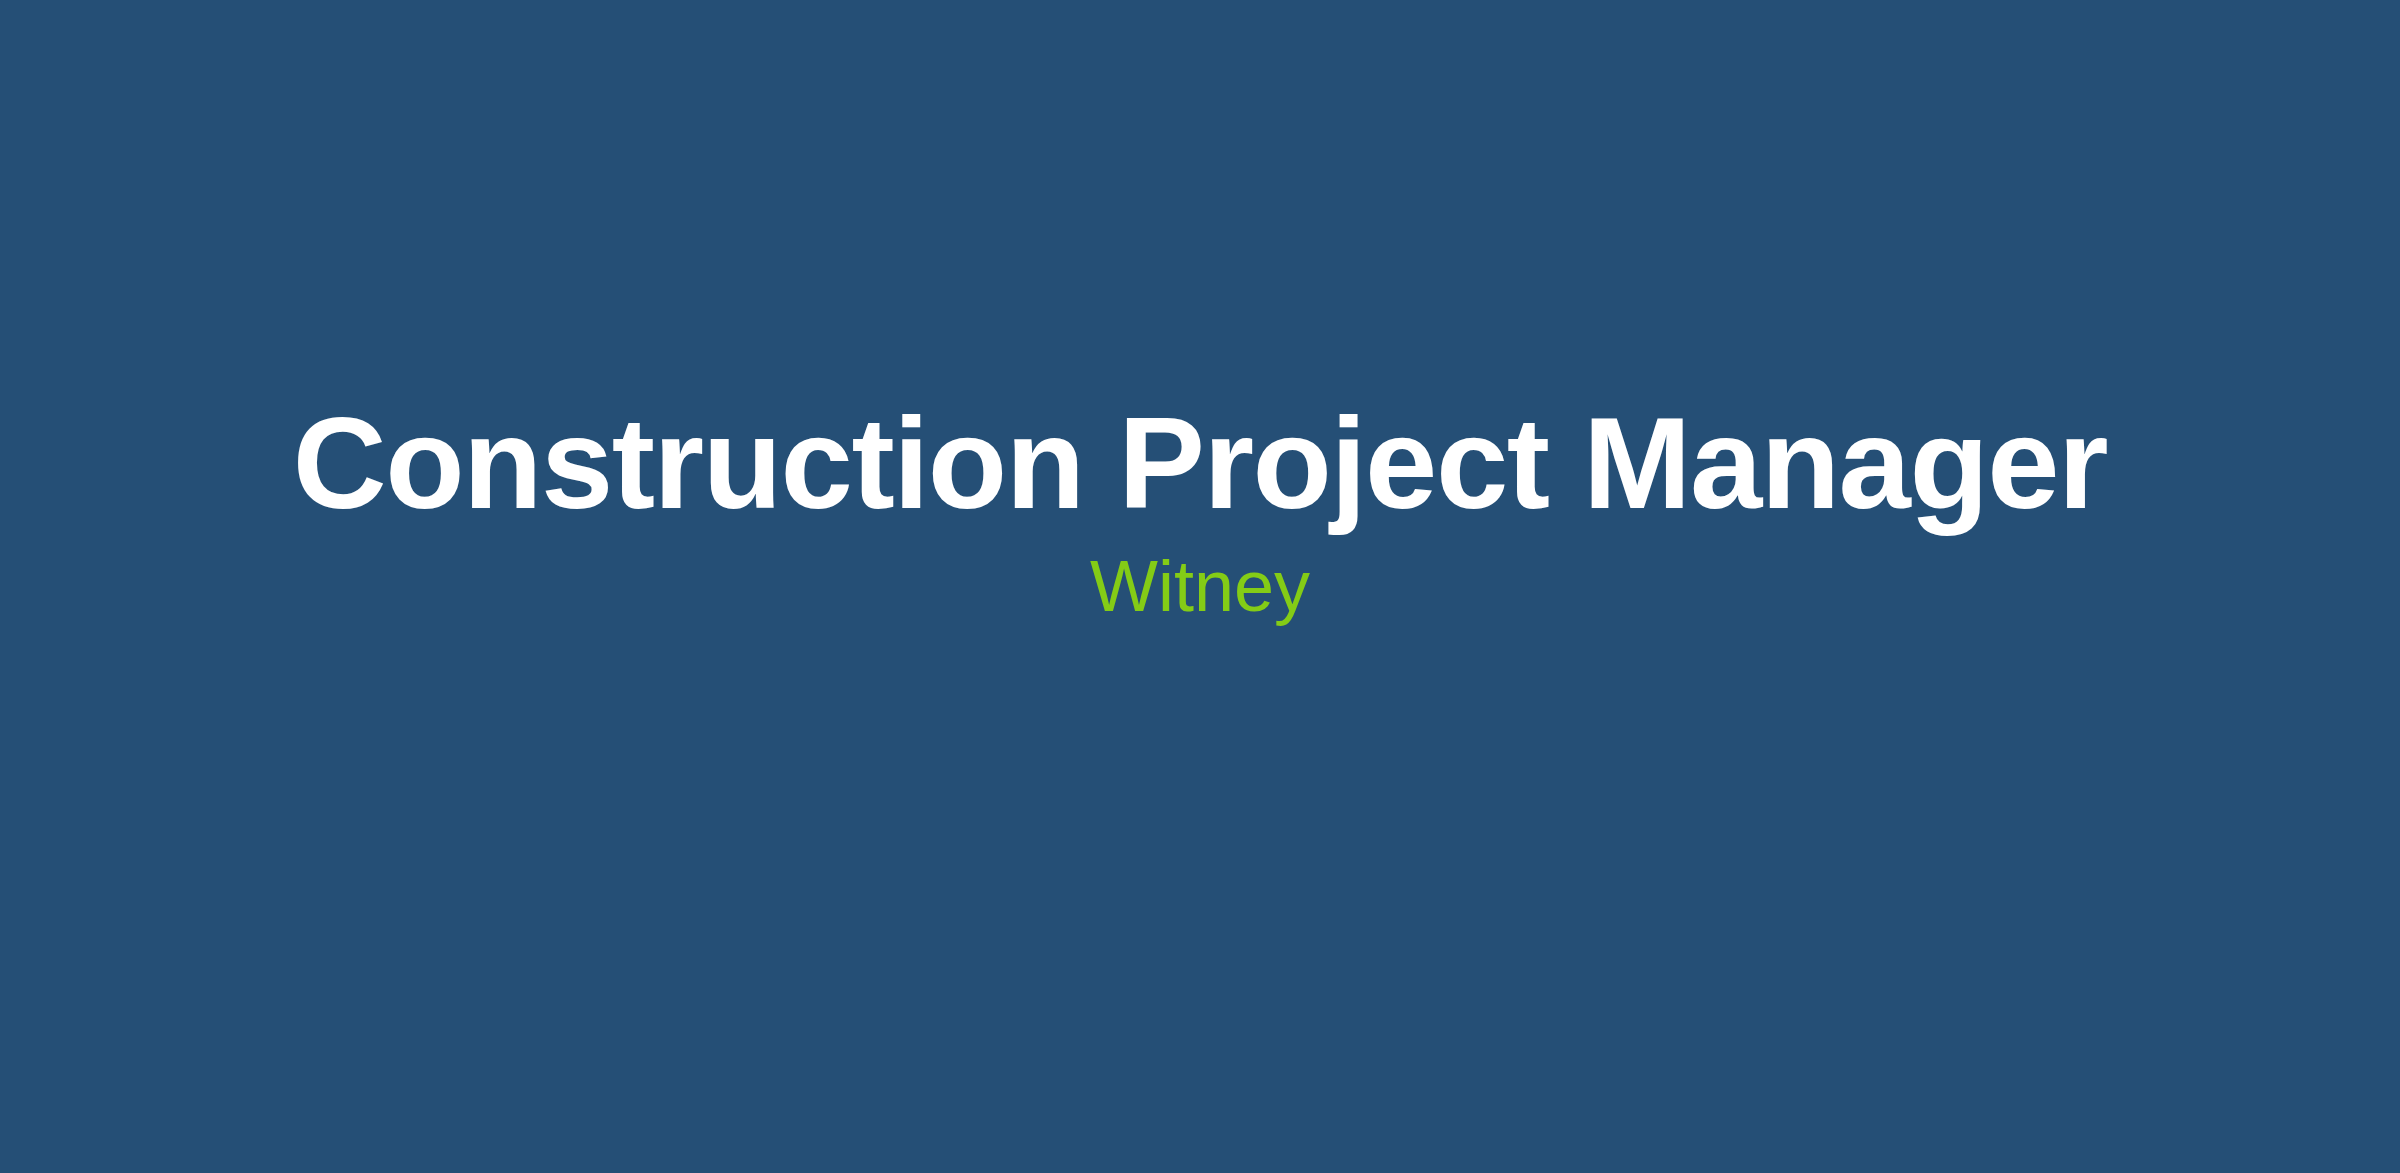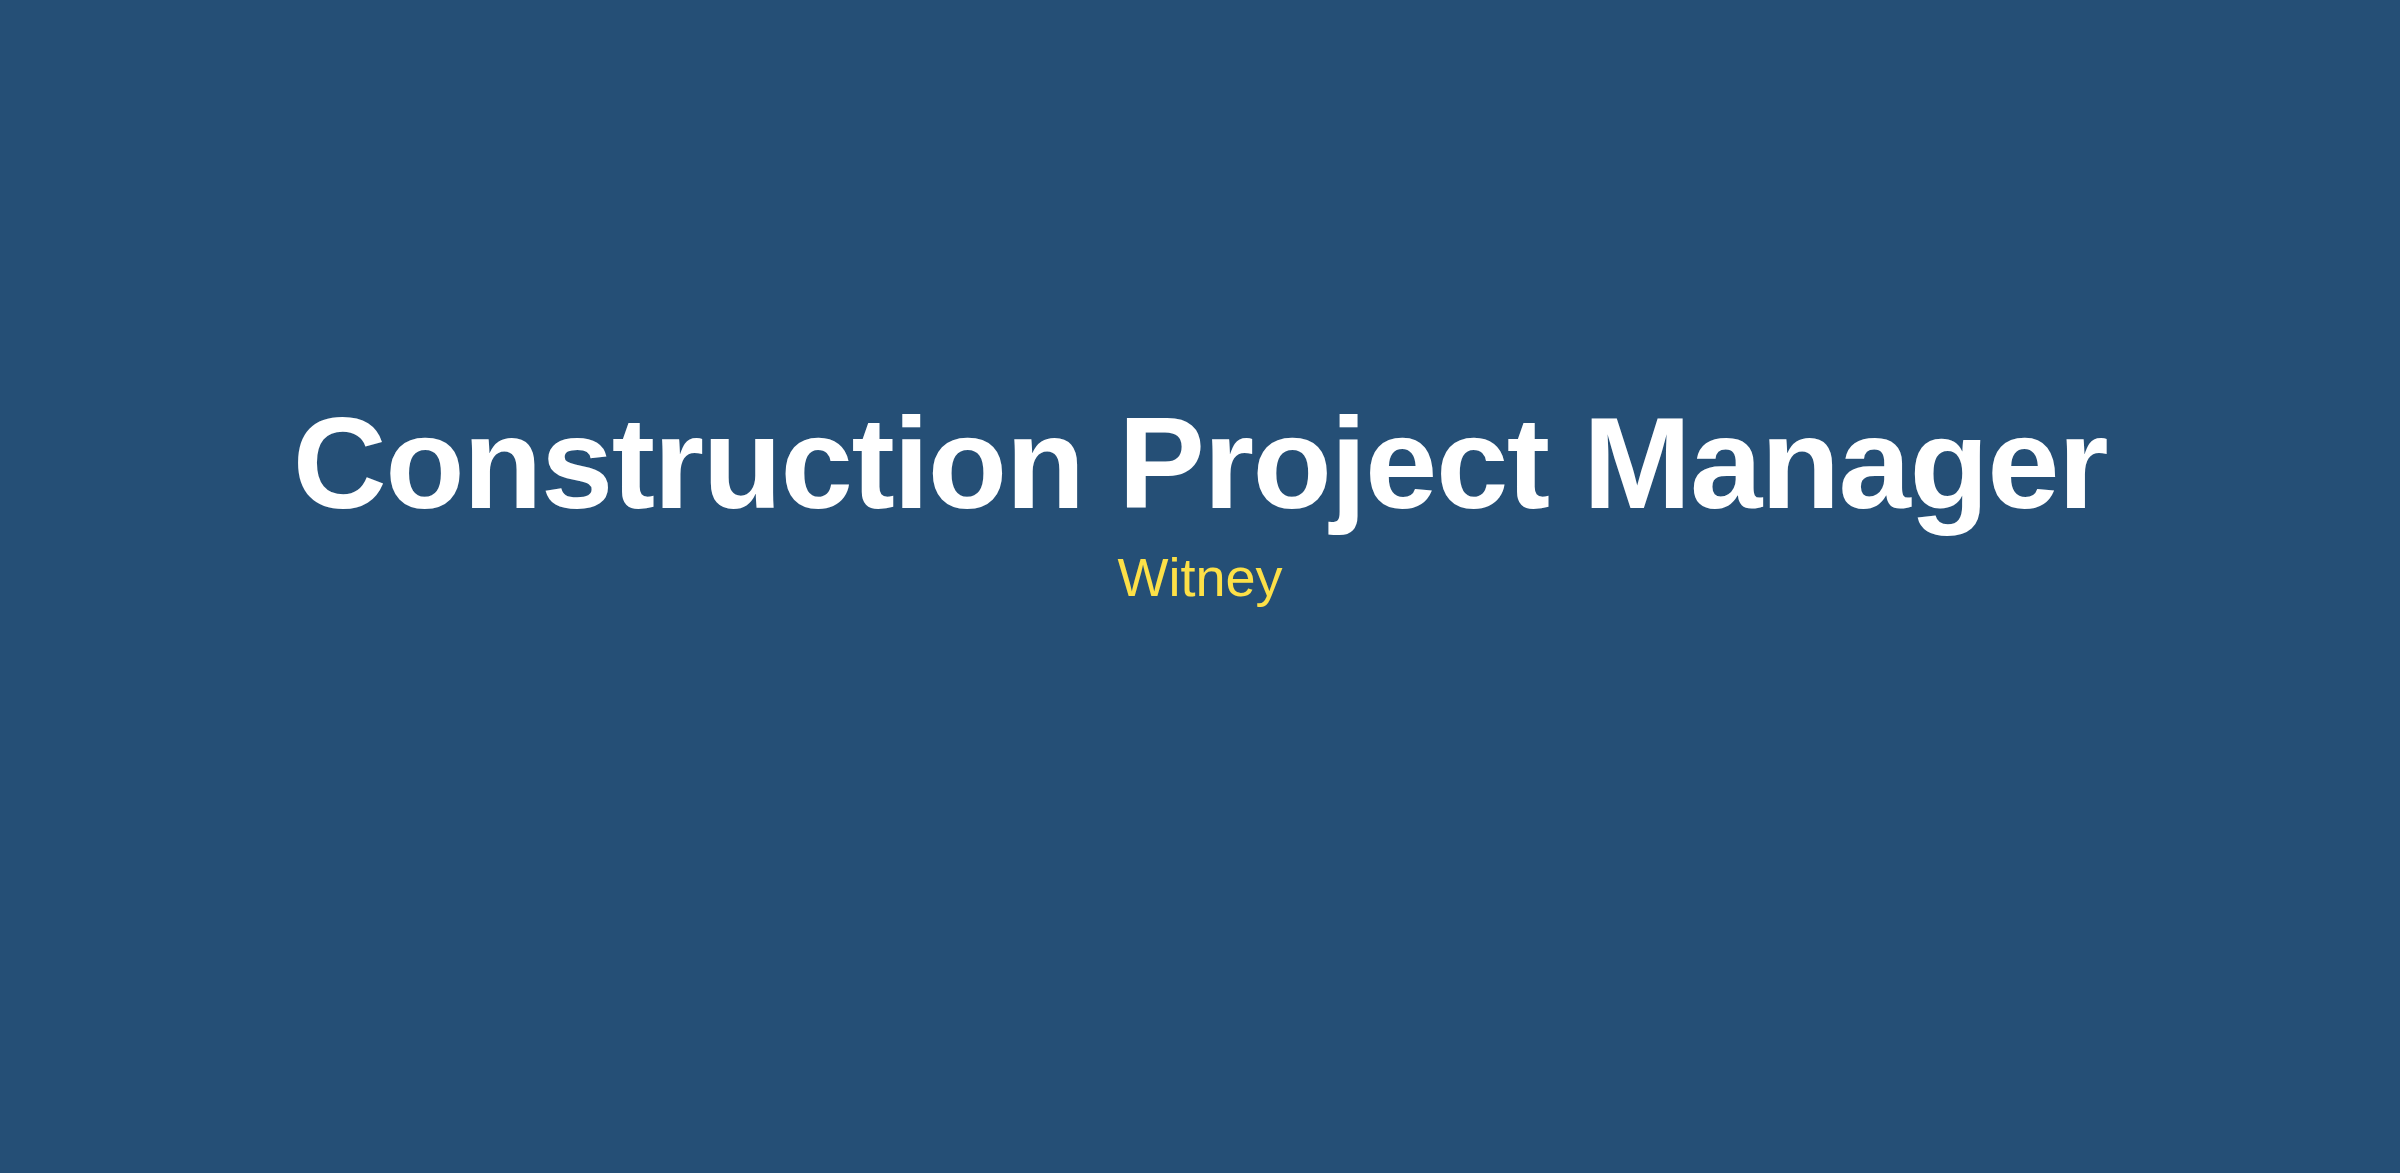--- a/index.html
+++ b/index.html
@@ -50,24 +50,24 @@
     font-size: 130px;
     line-height: 1.0;
     letter-spacing: -1.5px;
     white-space: nowrap;
   }
 
   .hero-subtitle {
     display: block;
     margin: 0;
     margin-top: 22px;
-    color: #fde047;
+    color: #84cc16;
     font-family: "Liberation Sans", sans-serif;
     font-weight: 400;
-    font-size: 54px;
+    font-size: 72px;
     line-height: 1.0;
     letter-spacing: 0px;
     white-space: nowrap;
   }
 </style>
 </head>
 <body>
 
 <div class="screen">
 

